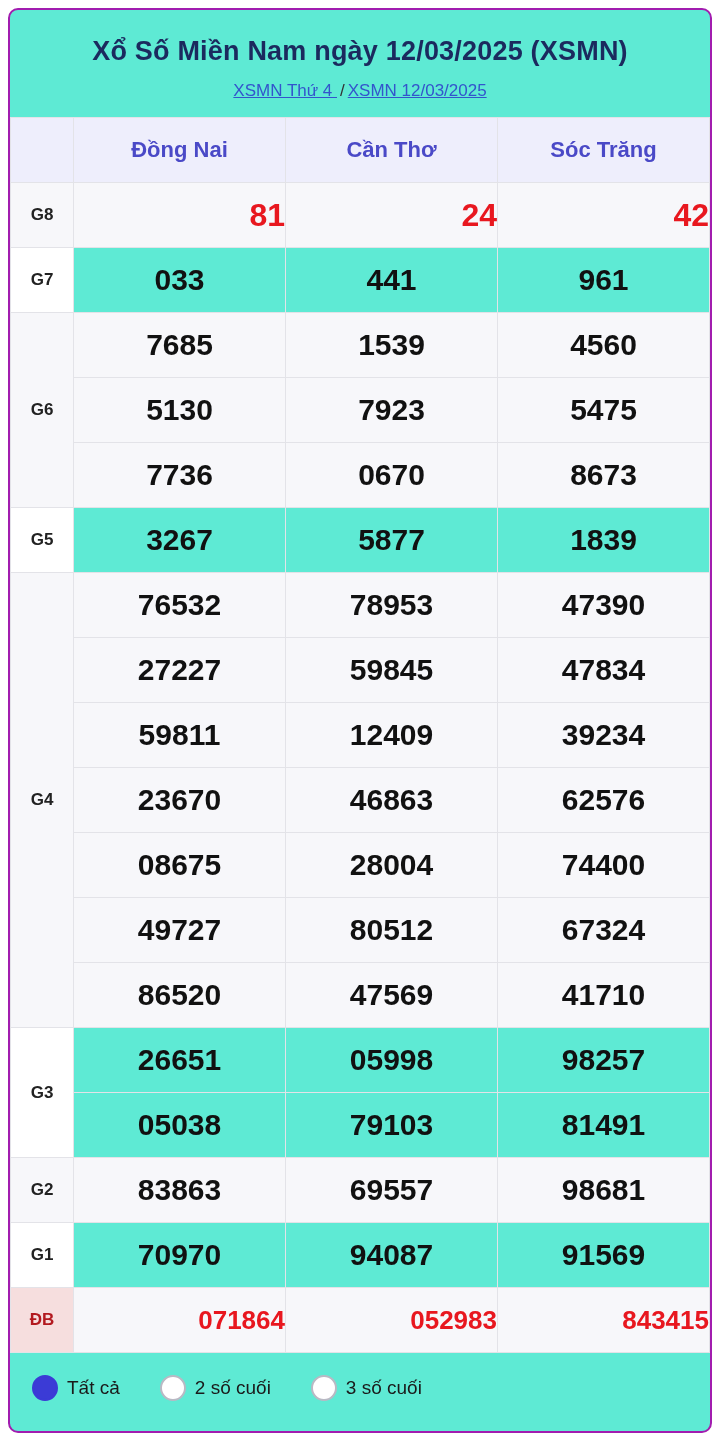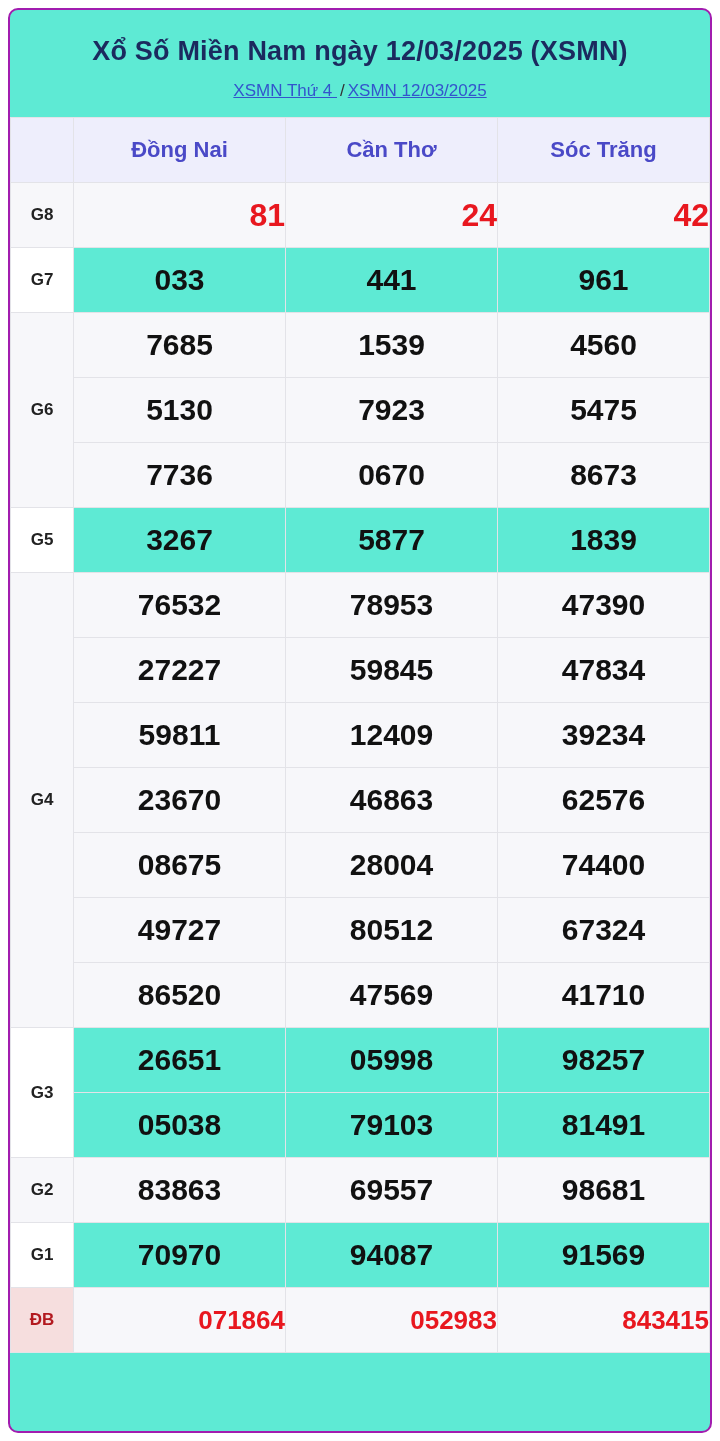--- a/index.html
+++ b/index.html
@@ -265,15 +265,29 @@
         <tr class="row-alt">
           <td class="prize-label db">ĐB</td>
           <td class="num red db">071864</td>
           <td class="num red db">052983</td>
           <td class="num red db">843415</td>
         </tr>
 
       </tbody>
     </table>
 
+    <div class="footer">
+      <div class="radio-group">
+        <span class="radio checked"></span>
+        <span class="radio-label">Tất cả</span>
+      </div>
+      <div class="radio-group">
+        <span class="radio"></span>
+        <span class="radio-label">2 số cuối</span>
+      </div>
+      <div class="radio-group">
+        <span class="radio"></span>
+        <span class="radio-label">3 số cuối</span>
+      </div>
+    </div>
 
   </div>
 </div>
 
 </body></html>

